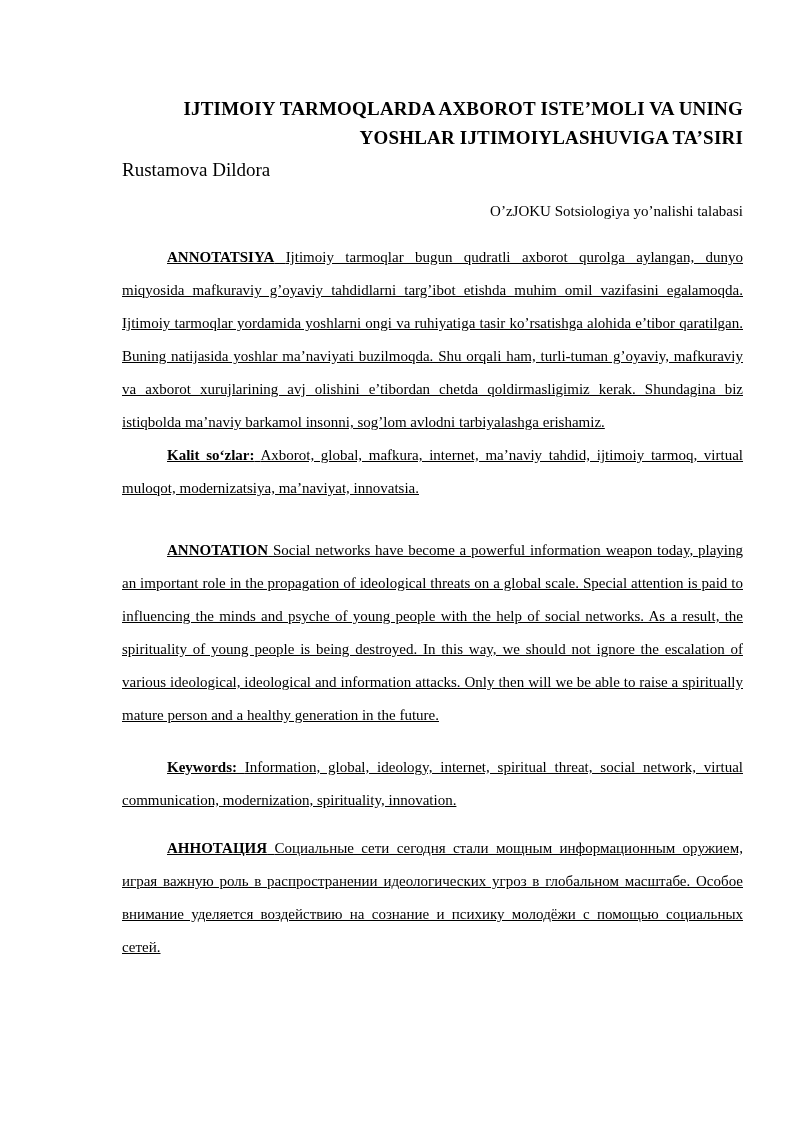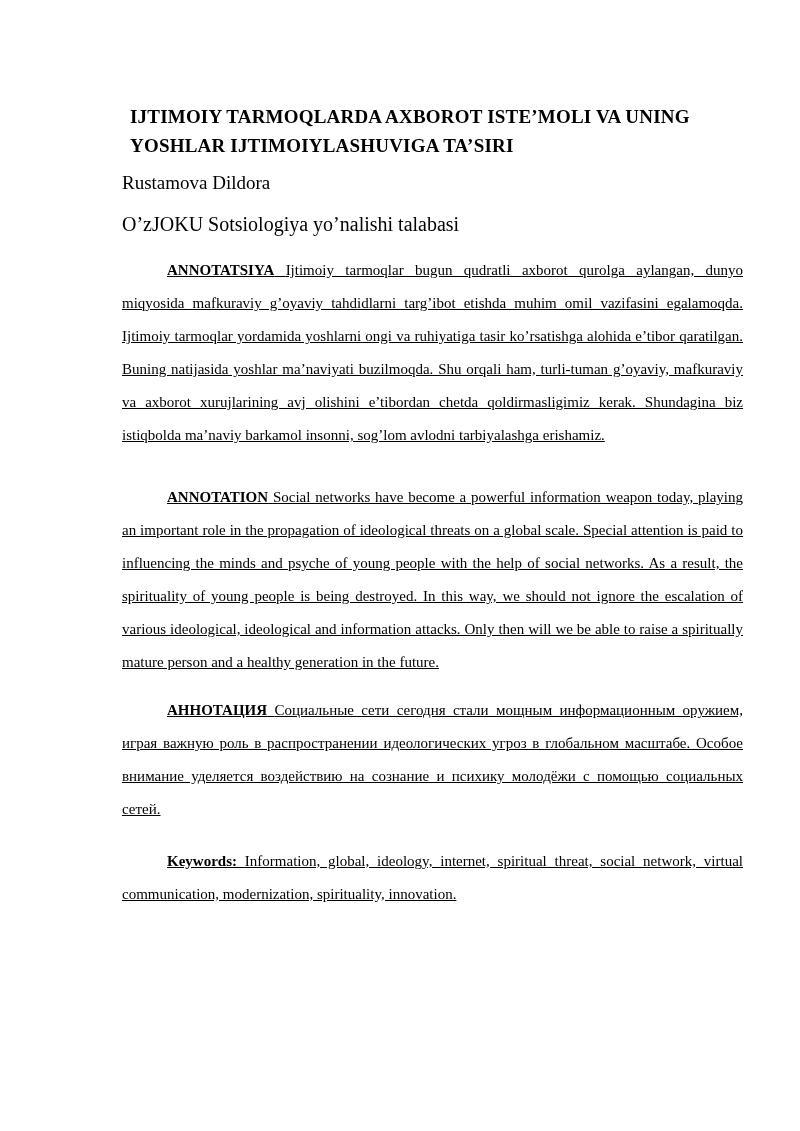--- a/index.html
+++ b/index.html
@@ -12,36 +12,36 @@
     width: 800px;
     height: 1131px;
     box-sizing: border-box;
     background: #ffffff;
     color: #000000;
     font-family: "Liberation Serif", "DejaVu Serif", serif;
     padding: 94px 57px 0 122px;
     overflow: hidden;
   }
   .title {
-    margin: 8px;
+    margin: 0;
     font-size: 19px;
     font-weight: bold;
-    text-align: left;
+    text-align: right;
     line-height: 29px;
     letter-spacing: 0.2px;
   }
   .author {
     margin-top: 3px;
     font-size: 19px;
     line-height: 30px;
   }
   .affiliation {
     margin-top: 11px;
-    font-size: 20px;
-    text-align: left;
+    font-size: 15px;
+    text-align: right;
     line-height: 30px;
   }
   .para {
     margin: 0;
     font-size: 15px;
     line-height: 33px;
     text-align: justify;
     text-indent: 45px;
     hyphens: none;
     text-decoration: underline;
@@ -62,20 +62,21 @@
 <div class="page">
 
   <h1 class="title">IJTIMOIY TARMOQLARDA AXBOROT ISTE’MOLI VA UNING YOSHLAR IJTIMOIYLASHUVIGA TA’SIRI</h1>
 
   <div class="author">Rustamova Dildora</div>
 
   <div class="affiliation">O’zJOKU Sotsiologiya yo’nalishi talabasi</div>
 
   <p class="para abstract-uz"><b class="label">ANNOTATSIYA</b> <span>Ijtimoiy tarmoqlar bugun qudratli axborot qurolga aylangan, dunyo miqyosida mafkuraviy g’oyaviy tahdidlarni targ’ibot etishda muhim omil vazifasini egalamoqda. Ijtimoiy tarmoqlar yordamida yoshlarni ongi va ruhiyatiga tasir ko’rsatishga alohida e’tibor qaratilgan. Buning natijasida yoshlar ma’naviyati buzilmoqda. Shu orqali ham, turli-tuman g’oyaviy, mafkuraviy va axborot xurujlarining avj olishini e’tibordan chetda qoldirmasligimiz kerak. Shundagina biz istiqbolda ma’naviy barkamol insonni, sog’lom avlodni tarbiyalashga erishamiz.</span></p>
 
+  <p class="para keywords-uz"><b class="label">Kalit so‘zlar:</b> <span>Axborot, global, mafkura, internet, ma’naviy tahdid, ijtimoiy tarmoq, virtual muloqot, modernizatsiya, ma’naviyat, innovatsia.</span></p>
 
   <p class="para abstract-en"><b class="label">ANNOTATION</b> <span>Social networks have become a powerful information weapon today, playing an important role in the propagation of ideological threats on a global scale. Special attention is paid to influencing the minds and psyche of young people with the help of social networks. As a result, the spirituality of young people is being destroyed. In this way, we should not ignore the escalation of various ideological, ideological and information attacks. Only then will we be able to raise a spiritually mature person and a healthy generation in the future.</span></p>
 
+  <p class="para keywords-en"><b class="label">Keywords:</b> <span>Information, global, ideology, internet, spiritual threat, social network, virtual communication, modernization, spirituality, innovation.</span></p>
+
   <p class="para abstract-ru"><b class="label">АННОТАЦИЯ</b> <span>Социальные сети сегодня стали мощным информационным оружием, играя важную роль в распространении идеологических угроз в глобальном масштабе. Особое внимание уделяется воздействию на сознание и психику молодёжи с помощью социальных сетей.</span></p>
-
-  <p class="para keywords-en"><b class="label">Keywords:</b> <span>Information, global, ideology, internet, spiritual threat, social network, virtual communication, modernization, spirituality, innovation.</span></p>
 
 </div>
 
 </body></html>

